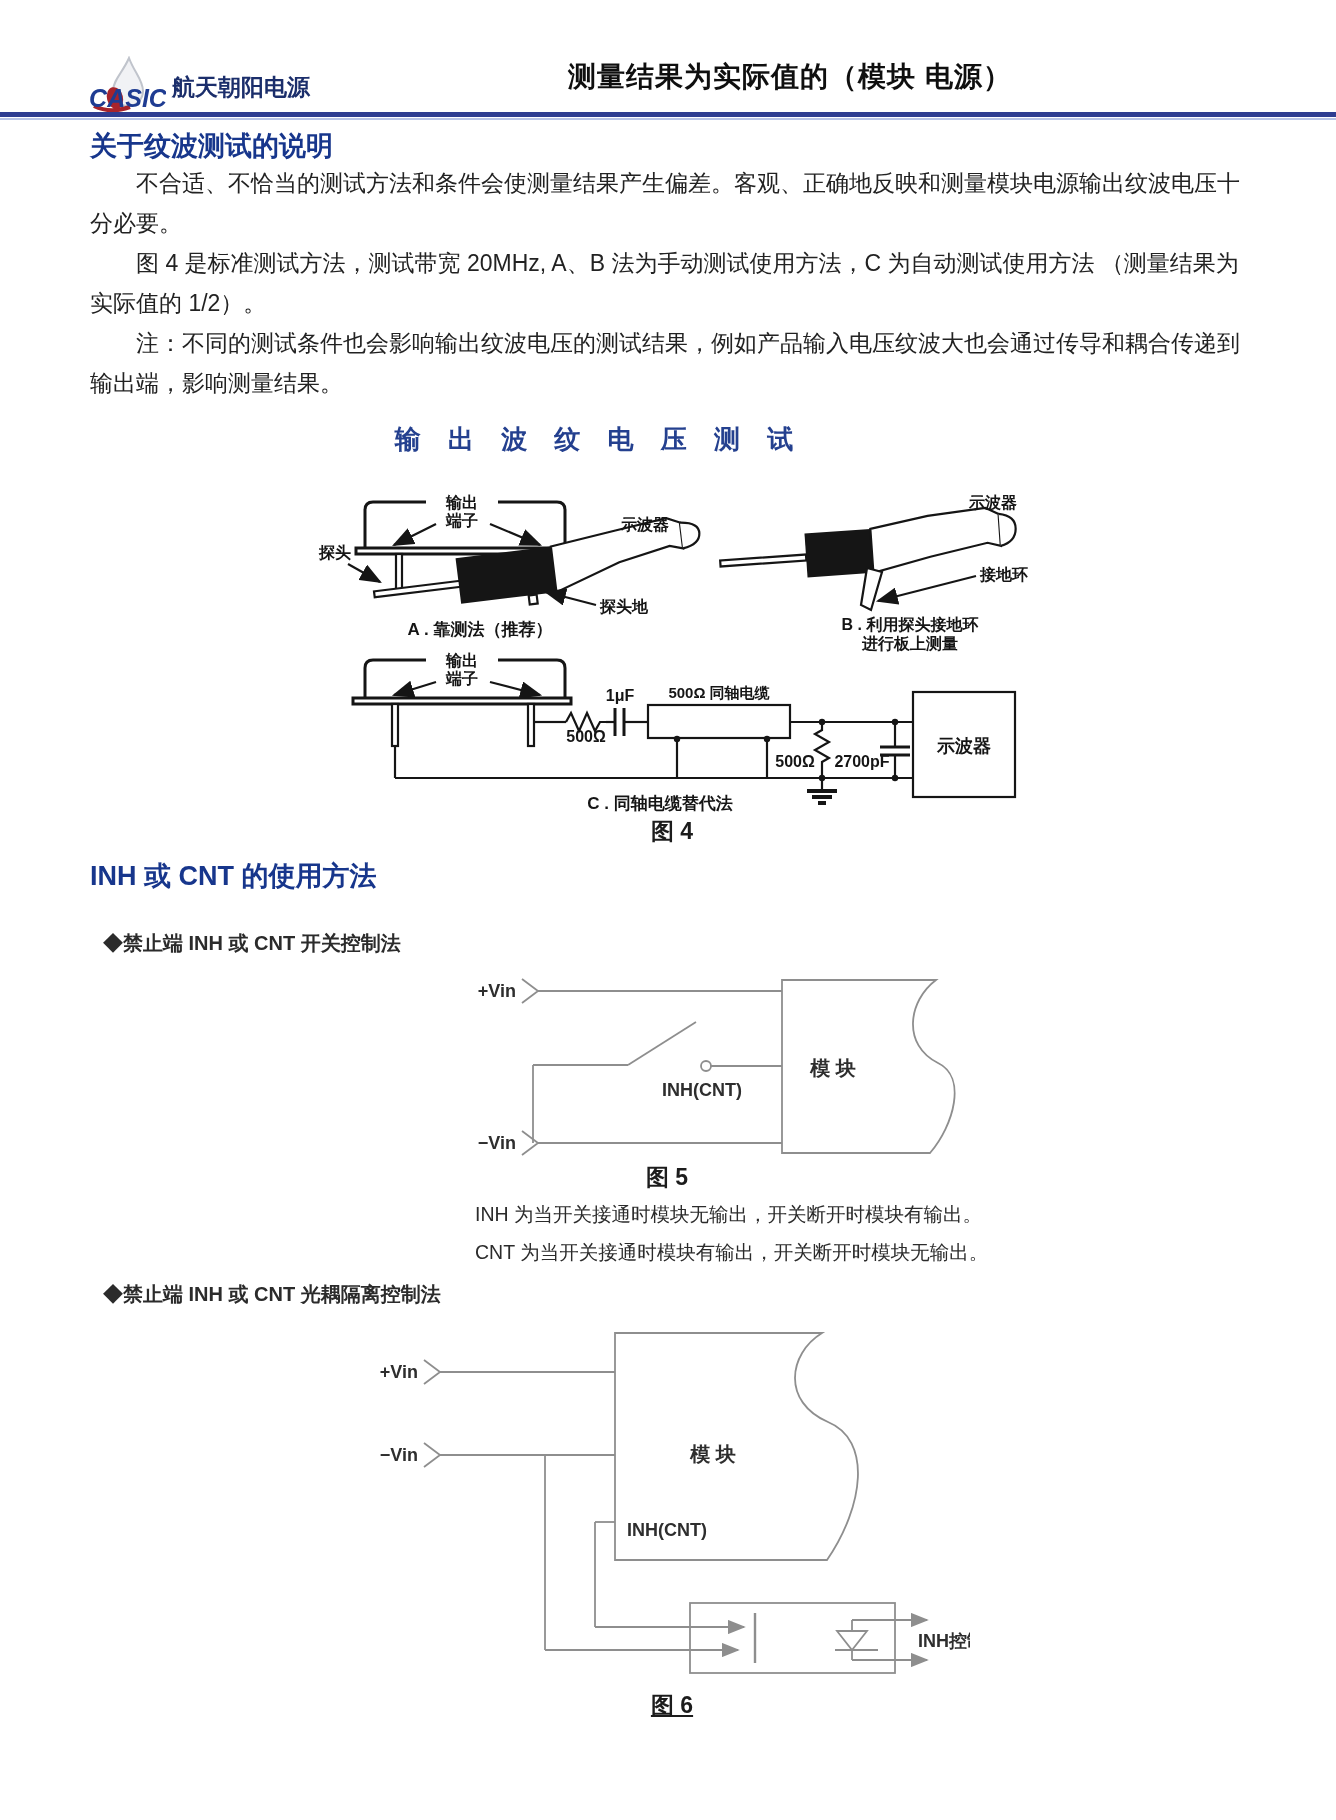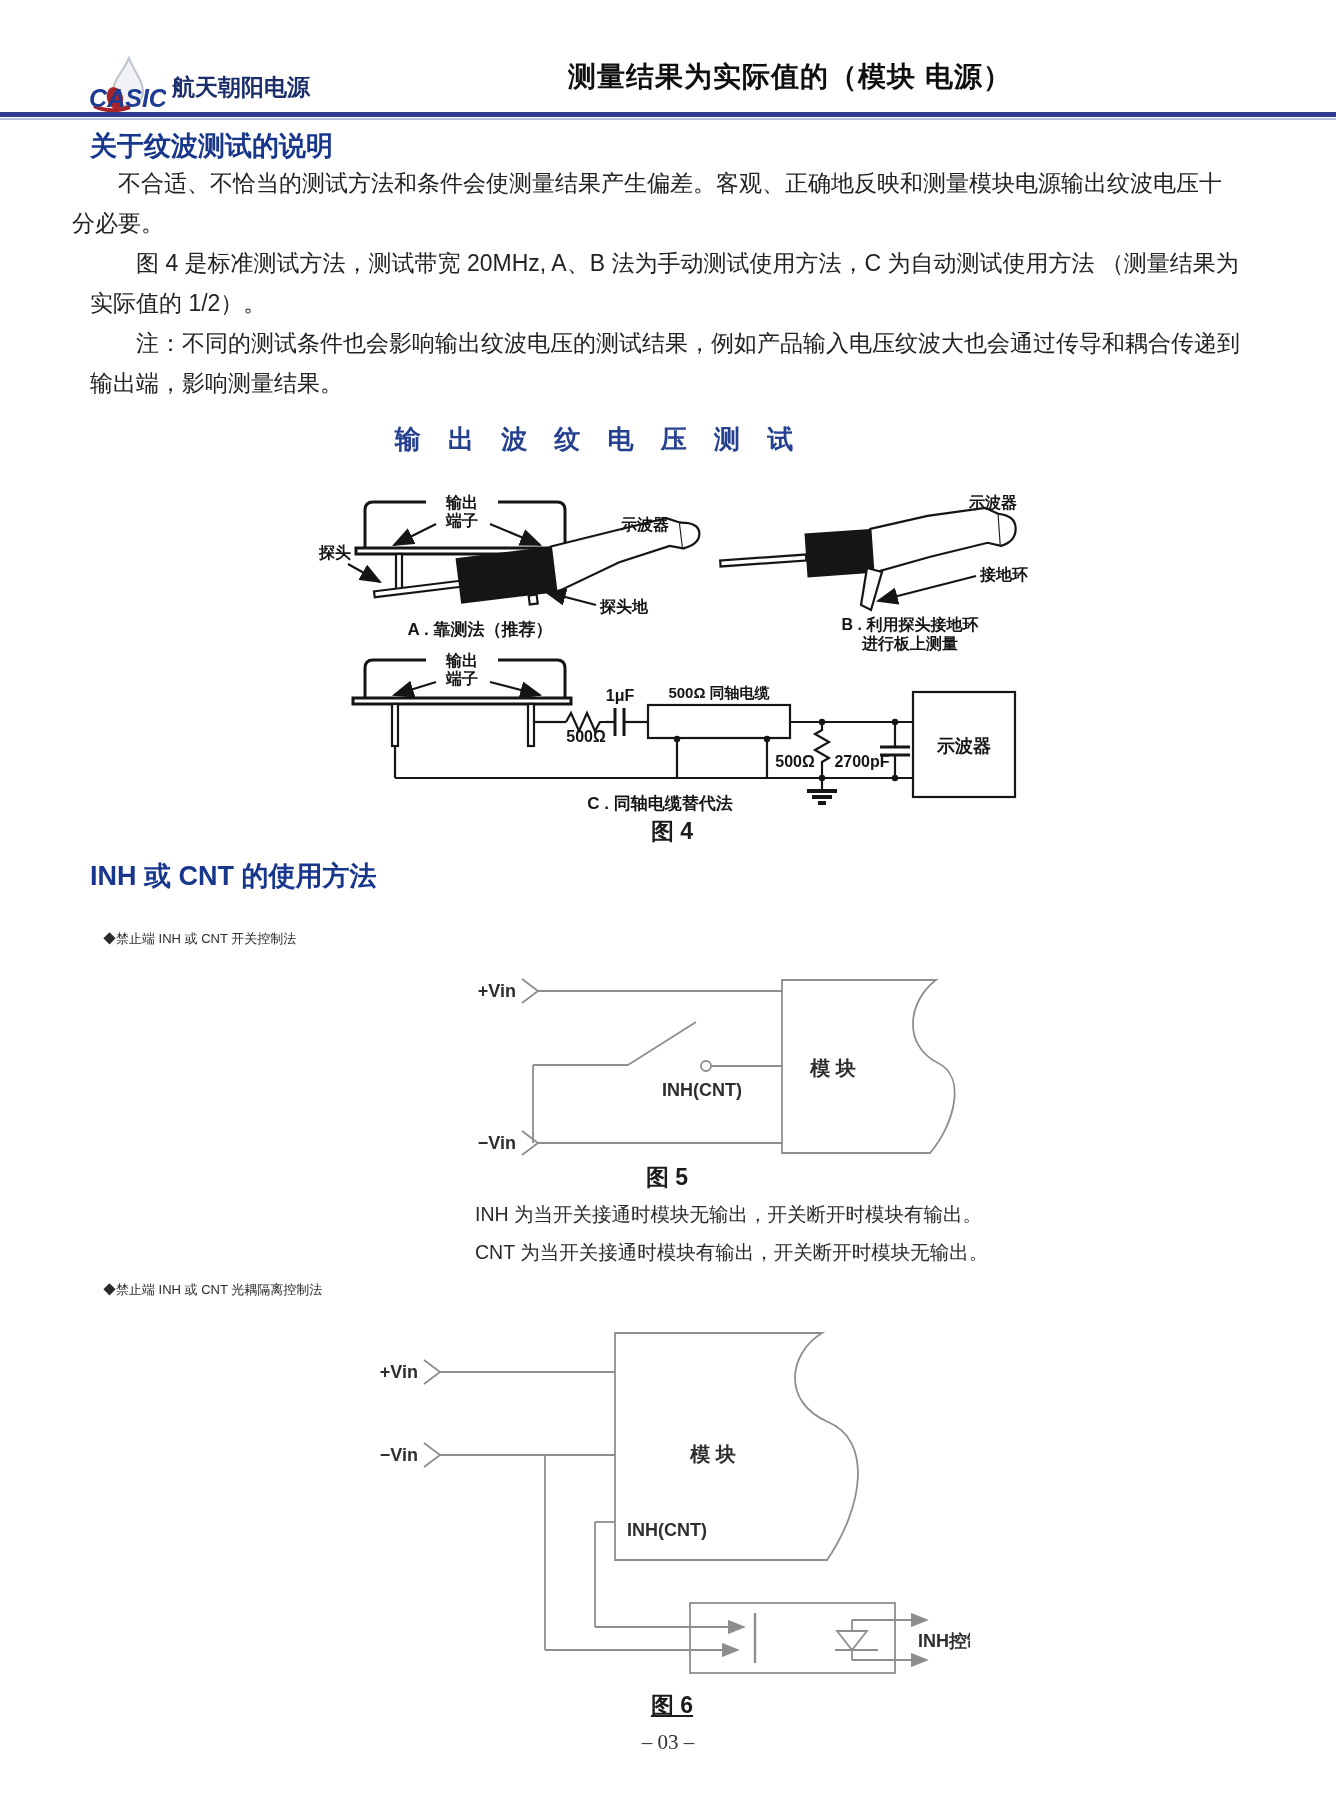--- a/index.html
+++ b/index.html
@@ -8,21 +8,21 @@
   .abs{position:absolute;}
   
   .brand{font-weight:bold;font-size:23px;color:#1b2e6b;}
   .ptitle{font-weight:bold;font-size:28px;color:#0f0f0f;letter-spacing:1px;text-align:center;}
   .rule1{left:0;width:1336px;height:5px;background:#2e3d91;}
   .rule2{left:0;width:1336px;height:2px;background:#b7c3e6;}
   
   .h2blue{font-size:27px;font-weight:bold;color:#17368c;}
   .para{font-size:23px;line-height:40px;width:1162px;text-indent:46px;color:#222;}
   .figtitle{font-size:26px;font-weight:bold;color:#24408f;letter-spacing:10px;text-align:center;}
-  .bullet{font-size:13px;font-weight:400;color:#2b2b2b;}
+  .bullet{font-size:20px;font-weight:700;color:#2b2b2b;}
   .note{font-size:19.5px;color:#2b2b2b;}
   .figcap{font-size:23px;font-weight:600;color:#1c1c1c;text-align:center;}
   .footer{font-family:"Liberation Serif",serif;font-size:21px;color:#333;text-align:center;}
   
   svg.fig4 text{font-family:"Liberation Sans",sans-serif;font-weight:700;font-size:16px;fill:#151515;}
   svg.fig4 .k {stroke:#151515;stroke-width:3;fill:#fff;}
   svg.fig4 .k2{stroke:#151515;stroke-width:2.2;fill:#fff;}
   svg.fig4 .w {stroke:#151515;stroke-width:2.2;fill:none;}
   svg.fig4 .k3{stroke:#151515;stroke-width:3;fill:none;}
   svg.fig4 .k4{stroke:#151515;stroke-width:4;fill:none;}
@@ -42,21 +42,21 @@
       <ellipse cx="27" cy="42" rx="8" ry="11" transform="rotate(-14 27 42)" fill="#a8242b"></ellipse>
       <text x="40" y="51" text-anchor="middle" font-size="25" font-style="italic" font-weight="bold" fill="#1f3c92">CASIC</text>
     </svg>
   </div>
   <div class="abs brand" style="left:172px;top:72px;">航天朝阳电源</div>
   <div class="abs ptitle" style="left:490px;top:58px;width:600px;">测量结果为实际值的（模块 电源）</div>
   <div class="abs rule1" style="top:112px;"></div>
   <div class="abs rule2" style="top:118px;"></div>
 
   <div class="abs h2blue" style="left:90px;top:128px;">关于纹波测试的说明</div>
-  <div class="abs para" style="left:72px;top:163px;">不合适、不恰当的测试方法和条件会使测量结果产生偏差。客观、正确地反映和测量模块电源输出纹波电压十分必要。</div>
+  <div class="abs para" style="left:90px;top:163px;">不合适、不恰当的测试方法和条件会使测量结果产生偏差。客观、正确地反映和测量模块电源输出纹波电压十分必要。</div>
   <div class="abs para" style="left:90px;top:243px;">图 4 是标准测试方法，测试带宽 20MHz, A、B 法为手动测试使用方法，C 为自动测试使用方法 （测量结果为实际值的 1/2）。</div>
   <div class="abs para" style="left:90px;top:323px;">注：不同的测试条件也会影响输出纹波电压的测试结果，例如产品输入电压纹波大也会通过传导和耦合传递到输出端，影响测量结果。</div>
 
   <div class="abs figtitle" style="left:334px;top:422px;width:530px;">输 出 波 纹 电 压 测 试</div>
 
   <svg class="abs fig4" style="left:270px;top:458px;" width="810" height="360" viewBox="0 0 810 360">
     <defs>
       <marker id="ab" markerWidth="10" markerHeight="8" refX="9" refY="4" orient="auto">
         <polygon points="0,0 10,4 0,8" fill="#151515"></polygon>
       </marker>
@@ -207,15 +207,14 @@
       <polygon class="g" points="507,301 537,301 522,320"></polygon>
       <line class="g" x1="505" y1="320" x2="548" y2="320"></line>
       <line class="g" x1="522" y1="320" x2="522" y2="330"></line>
     </g>
     <line class="g" x1="522" y1="290" x2="597" y2="290" marker-end="url(#ag)"></line>
     <line class="g" x1="522" y1="330" x2="597" y2="330" marker-end="url(#ag)"></line>
     <text x="588" y="317" style="font-weight:700">INH控制</text>
   </svg>
   <div class="abs figcap" style="left:572px;top:1690px;width:200px;text-decoration:underline;">图 6</div>
 
-  <div class="abs footer" style="left:0;top:1730px;width:1336px;">– 03 –</div>
 
 </div>
 
 </body></html>

